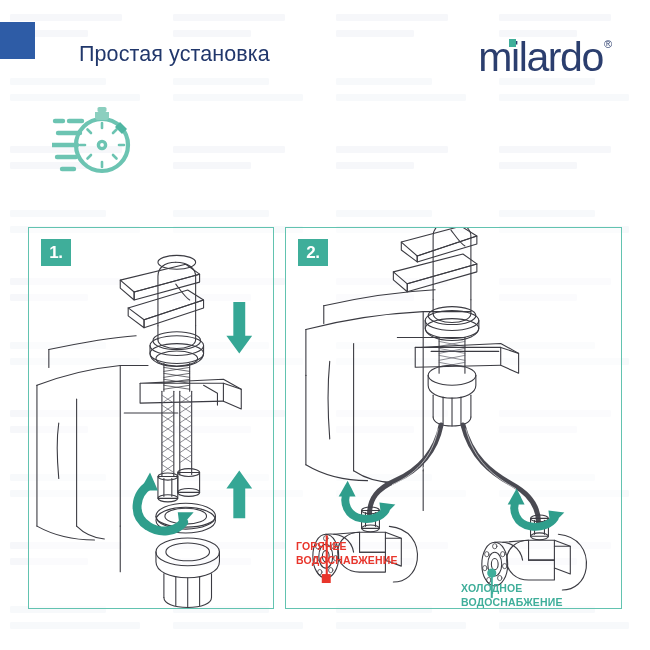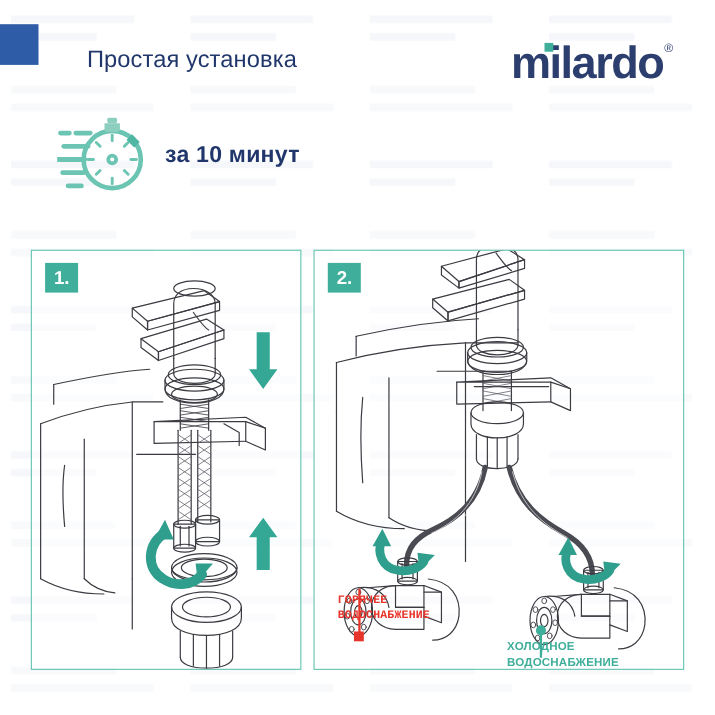--- a/index.html
+++ b/index.html
@@ -55,21 +55,21 @@
     right: 38px;
     top: 36px;
     height: 42px;
     display: flex;
     align-items: flex-start;
   }
   .brand-word {
     position: relative;
     font-size: 41px;
     line-height: 42px;
-    font-weight: bold;
+    font-weight: normal;
     color: #2b3e6e;
     letter-spacing: -1.4px;
   }
   .brand-dot {
     position: absolute;
     left: 30.5px;
     top: 3px;
     width: 7.5px;
     height: 7.5px;
     background: #3fae9a;
@@ -135,21 +135,21 @@
 
   
   .supply-label {
     position: absolute;
     font-size: 10.5px;
     font-weight: bold;
     line-height: 13.5px;
     letter-spacing: .15px;
     white-space: nowrap;
   }
-  #label-hot  { left: 21px;  top: 312px; color: #e8352b; font-family: Liberation Mono, monospace; }
+  #label-hot  { left: 10px;  top: 312px; color: #e8352b; }
   #label-cold { left: 175px; top: 354px; color: #3fae9a; text-align: left; }
 </style>
 </head>
 <body>
 
 <div id="page">
 
   <svg class="watermark" viewBox="0 0 650 650" xmlns="http://www.w3.org/2000/svg" aria-hidden="true">
     <defs>
       <pattern id="wmpat" width="163" height="132" patternUnits="userSpaceOnUse">
@@ -199,21 +199,20 @@
           <line x1="64.5" y1="29.5" x2="61" y2="33"></line>
           <line x1="39" y1="55" x2="35.5" y2="58.5"></line>
         </g>
       </g>
 
       <path d="M43 12 h14 v5 q0 3 -3 3 h-8 q-3 0 -3 -3 z" fill="#8ccfbf"></path>
       <rect x="45.5" y="7" width="9" height="5" rx="1.6" fill="#8ccfbf"></rect>
 
       <path d="M68 22 l7 7 -5 5 -7 -7 z" fill="#4fb6a2"></path>
     </svg>
-    <div class="timer-text">за 10 минут</div>
   </div>
 
   <div class="panel" id="panel-1">
     <div class="step-badge">1.</div>
 
     <svg class="panel-art" viewBox="0 0 246 382" xmlns="http://www.w3.org/2000/svg">
       <g fill="none" stroke="#3b3b42" stroke-width="1.1" stroke-linejoin="round" stroke-linecap="round">
 
         <path d="M20 122 C48 116 78 110 108 108"></path>
         <path d="M8 158 C34 148 62 141 92 138 L120 138"></path>

